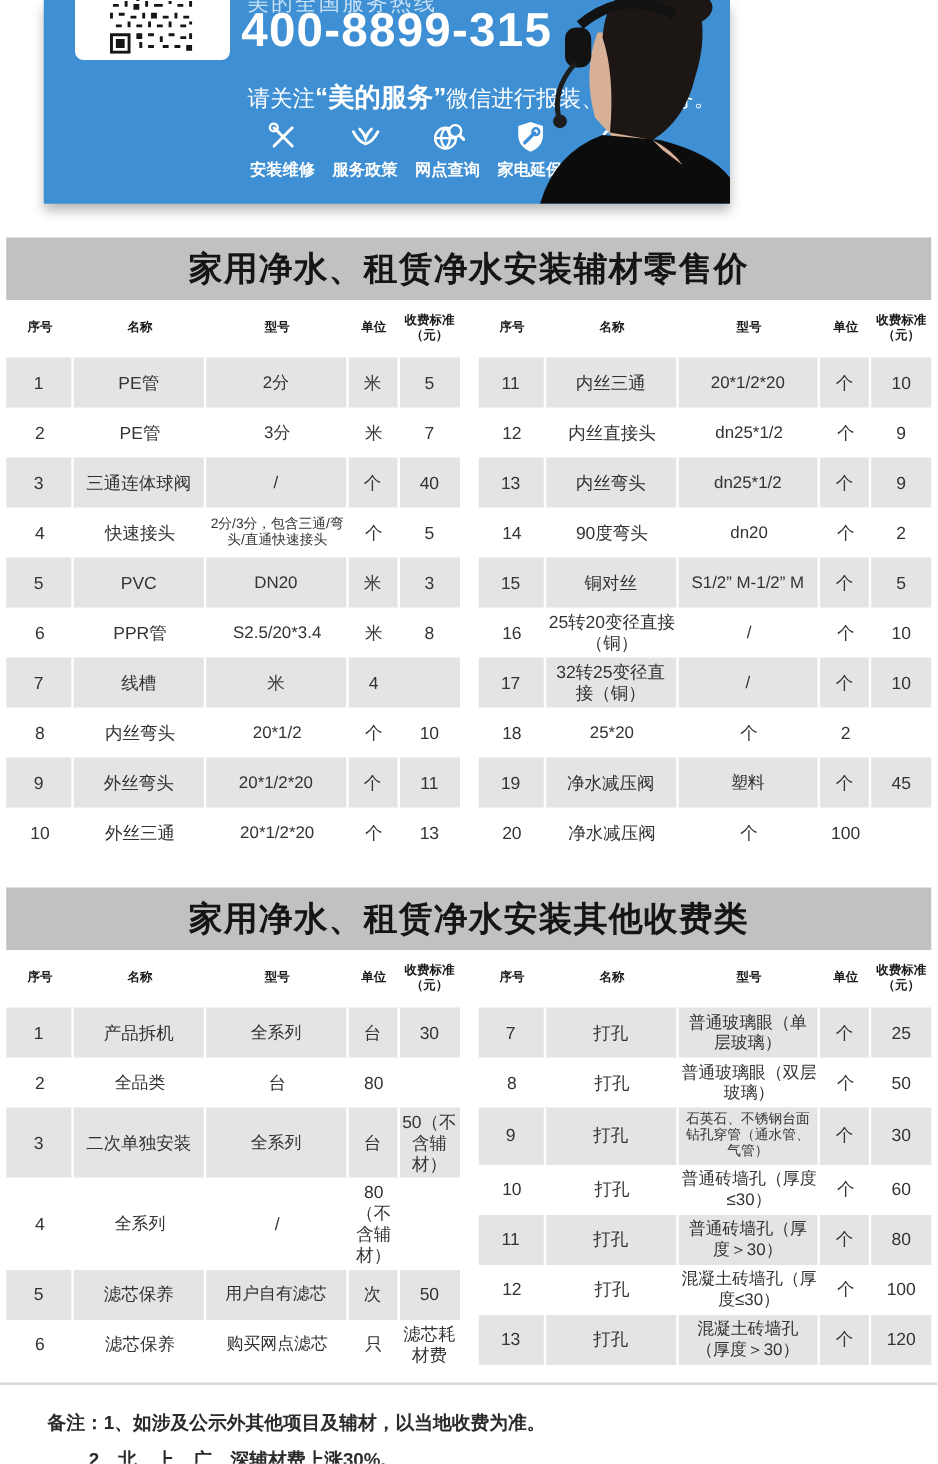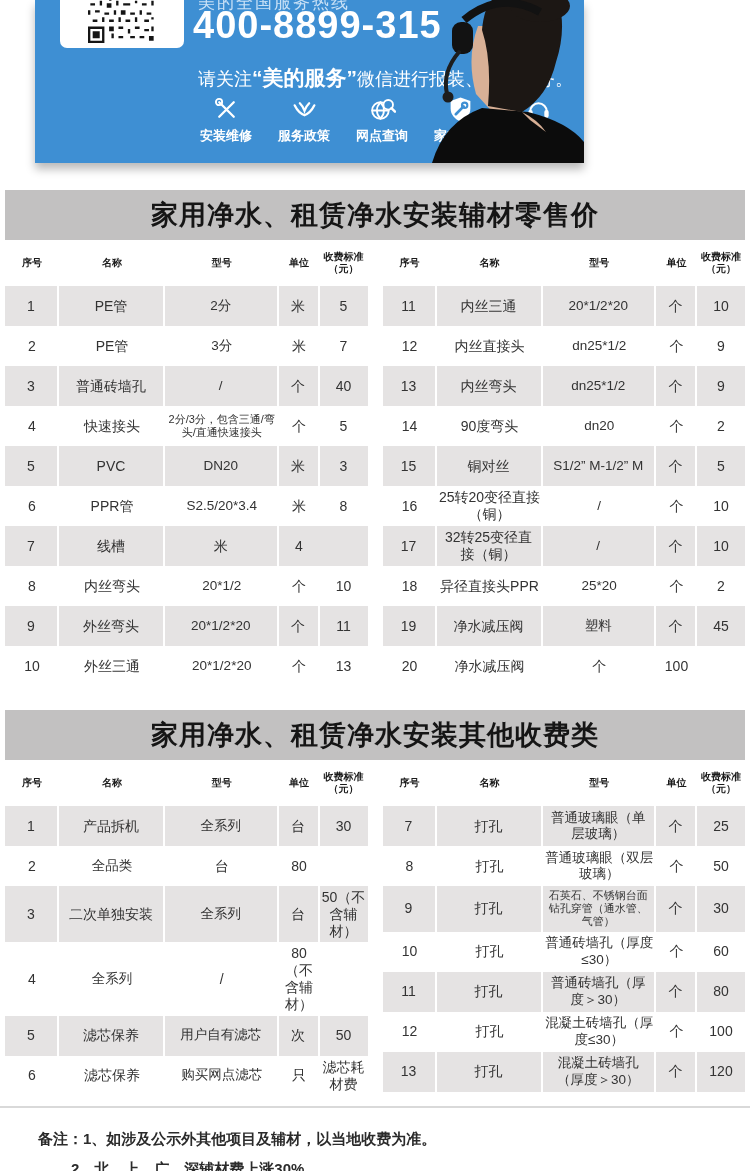--- a/index.html
+++ b/index.html
@@ -9,21 +9,21 @@
   
   .banner{position:relative;margin-left:35px;width:549px;height:163px;background:#3E8FD3;
           box-shadow:0 6px 9px rgba(0,0,0,.28);}
   .qr-box{position:absolute;left:25px;top:-30px;width:124px;height:78px;background:#fff;
           border-radius:7px;padding:5px;box-sizing:border-box;}
   .qr-box svg{width:100%;height:100%;}
   .hotline-label{position:absolute;left:163px;top:-9px;font-size:17px;color:#c9e1f6;letter-spacing:2px;}
   .hotline-number{position:absolute;left:158px;top:4px;font-size:38px;font-weight:bold;color:#fff;letter-spacing:1px;}
   .wechat-line{position:absolute;left:163px;top:64px;font-size:18px;color:#fff;white-space:nowrap;}
   .wechat-line .hl{font-weight:bold;font-size:21px;}
-  .services{position:absolute;left:158px;top:96px;display:flex;gap:12px;justify-content:space-between;}
+  .services{position:absolute;left:158px;top:96px;display:flex;justify-content:space-between;}
   .svc{width:66px;text-align:center;cursor:pointer;}
   .svc-icon{display:block;height:28px;}
   .svc-icon svg{width:27px;height:27px;}
   .svc-label{display:block;margin-top:3px;font-size:13px;font-weight:bold;color:#fff;white-space:nowrap;}
   .agent{position:absolute;right:0;bottom:0;width:158px;height:163px;pointer-events:none;}
   .agent svg{width:100%;height:100%;}
 
   
   .price-section{margin:0 5px;}
   .sec1{margin-top:27px;}
@@ -175,21 +175,21 @@
             </div>
             <div class="trow">
               <div class="tcell c-no">2</div>
               <div class="tcell c-name">PE管</div>
               <div class="tcell c-model">3分</div>
               <div class="tcell c-unit">米</div>
               <div class="tcell c-price">7</div>
             </div>
             <div class="trow alt">
               <div class="tcell c-no">3</div>
-              <div class="tcell c-name">普通砖墙孔</div>
+              <div class="tcell c-name">三通连体球阀</div>
               <div class="tcell c-model">/</div>
               <div class="tcell c-unit">个</div>
               <div class="tcell c-price">40</div>
             </div>
             <div class="trow">
               <div class="tcell c-no">4</div>
               <div class="tcell c-name">快速接头</div>
               <div class="tcell c-model small">2分/3分，包含三通/弯头/直通快速接头</div>
               <div class="tcell c-unit">个</div>
               <div class="tcell c-price">5</div>
@@ -293,21 +293,20 @@
             </div>
             <div class="trow alt">
               <div class="tcell c-no">17</div>
               <div class="tcell c-name">32转25变径直接（铜）</div>
               <div class="tcell c-model">/</div>
               <div class="tcell c-unit">个</div>
               <div class="tcell c-price">10</div>
             </div>
             <div class="trow">
               <div class="tcell c-no">18</div>
-              <div class="tcell c-name">异径直接头PPR</div>
               <div class="tcell c-model">25*20</div>
               <div class="tcell c-unit">个</div>
               <div class="tcell c-price">2</div>
             </div>
             <div class="trow alt">
               <div class="tcell c-no">19</div>
               <div class="tcell c-name">净水减压阀</div>
               <div class="tcell c-model">塑料</div>
               <div class="tcell c-unit">个</div>
               <div class="tcell c-price">45</div>

